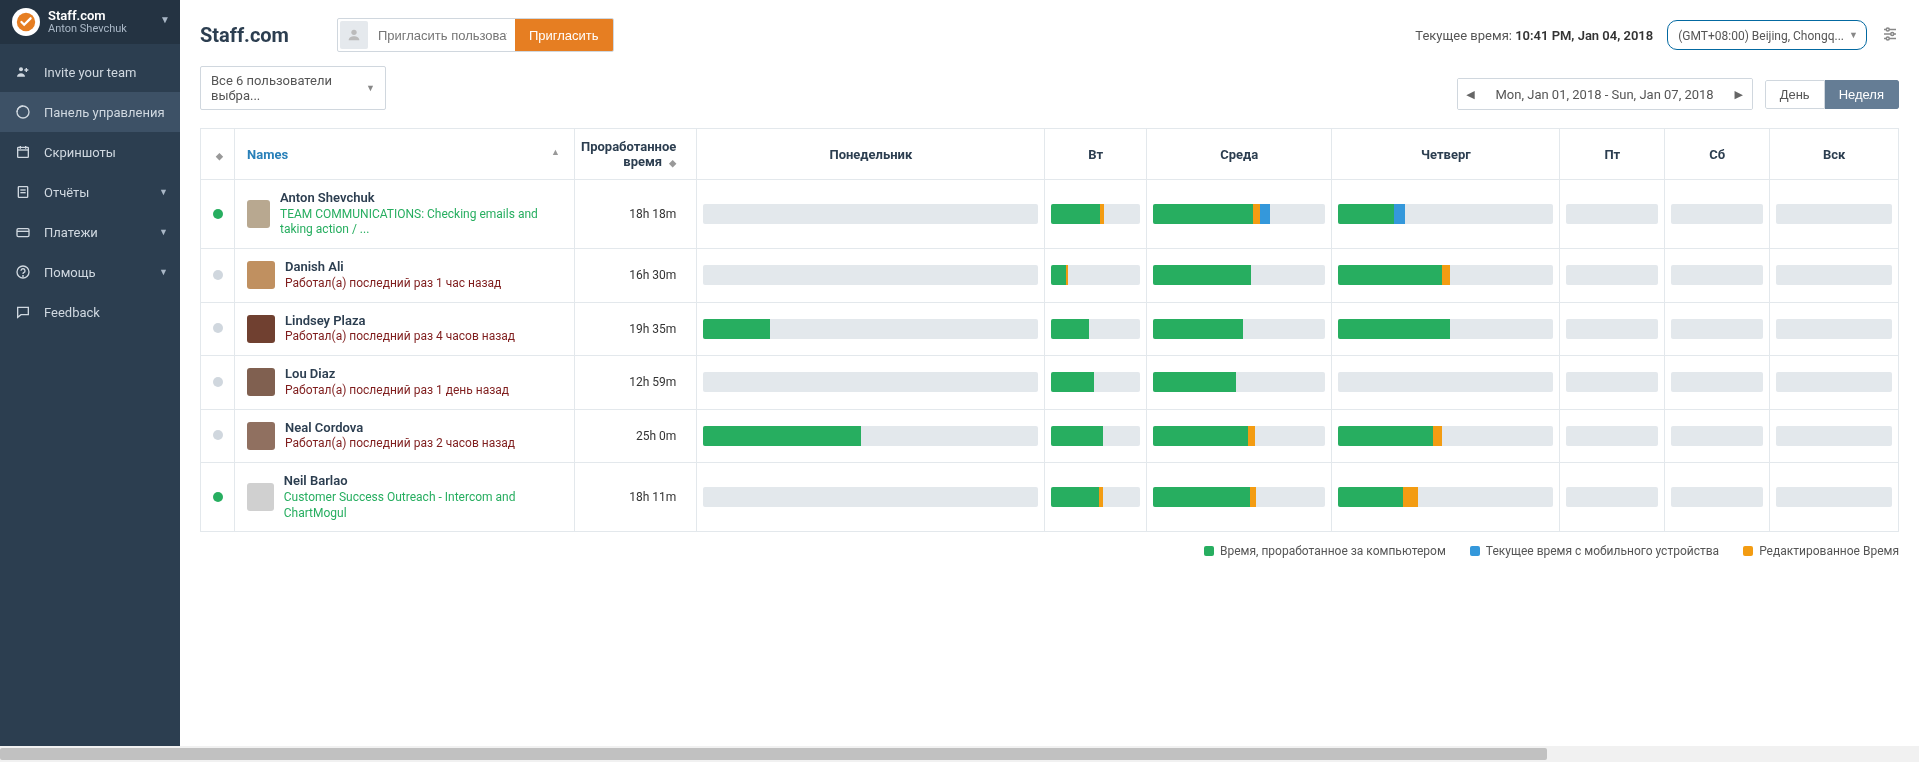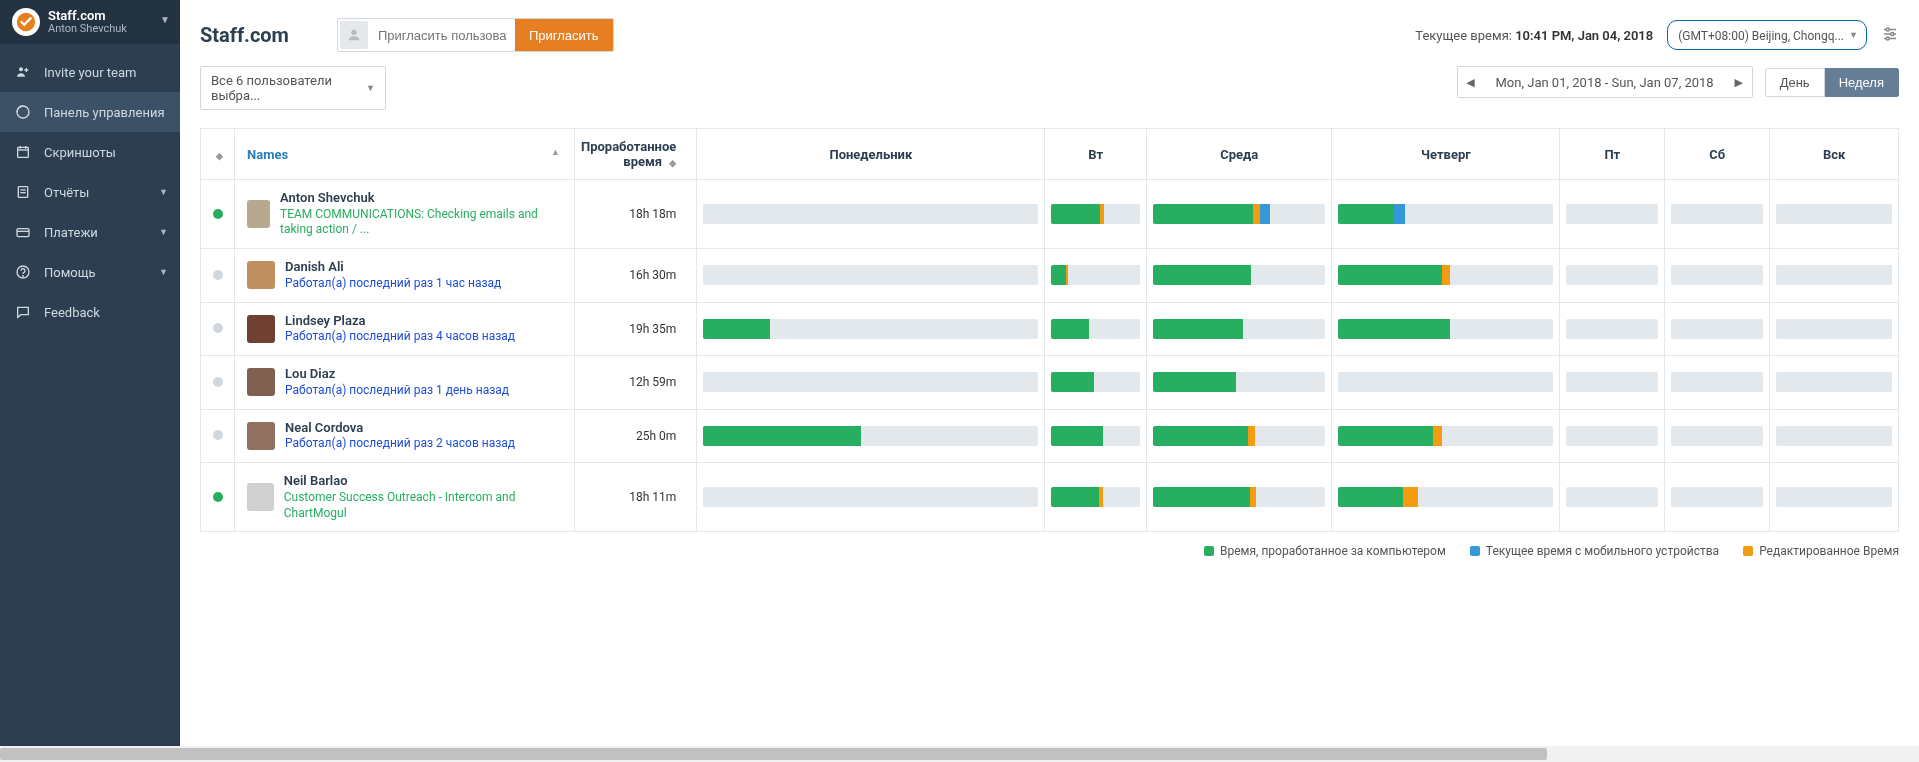--- a/index.html
+++ b/index.html
@@ -24,21 +24,21 @@
 .invite-box { display: flex; align-items: center; border: 1px solid #d0d7de; border-radius: 2px; height: 34px; overflow: hidden; }
 .invite-avatar { width: 28px; height: 28px; background: #e5e9ed; margin: 0 2px; border-radius: 2px; display:flex; align-items:center; justify-content:center; color:#aaa; }
 .invite-input { border: none; outline: none; padding: 0 8px; font-size: 13px; width: 145px; height: 100%; color: #666; }
 .invite-btn { background: #e67e22; color: #fff; border: none; padding: 0 14px; height: 100%; font-size: 13px; cursor: pointer; }
 .topbar-right { margin-left: auto; display: flex; align-items: center; gap: 14px; }
 .current-time { font-size: 13px; color: #555; }
 .current-time b { font-weight: 600; color: #333; }
 .tz-select { border: 1px solid #0369a1; background: #fff; padding: 8px 22px 6px 10px; border-radius: 10px; font-size: 12px; color: #555; position: relative; cursor: pointer; }
 .tz-caret { position:absolute; right:8px; top:9px; font-size:9px; color:#888; }
 .settings-icon { color: #888; cursor: pointer; }
-.filters { display: flex; align-items: flex-start; padding: 0 20px 18px 20px; }
+.filters { display: flex; align-items: flex-end; padding: 0 20px 18px 20px; }
 .user-filter { border: 1px solid #d0d7de; padding: 6px 10px; border-radius: 2px; font-size: 13px; color: #555; width: 186px; cursor: pointer; display:flex; justify-content:space-between; align-items:center; }
 .filters-right { margin-left: auto; display: flex; align-items: center; gap: 12px; }
 .date-nav { display: flex; align-items: center; border: 1px solid #d0d7de; border-radius: 2px; overflow: hidden; }
 .date-nav button { background: #fff; border: none; width: 26px; height: 30px; cursor: pointer; color: #666; font-size: 11px; }
 .date-nav .range { padding: 0 12px; font-size: 13px; color: #555; }
 .view-toggle { display: flex; border-radius: 2px; overflow: hidden; }
 .view-toggle button { border: 1px solid #d0d7de; background: #fff; padding: 6px 14px; font-size: 13px; color: #555; cursor: pointer; }
 .view-toggle button.active { background: #657d95; color: #fff; border-color: #657d95; }
 .view-toggle button:first-child { border-radius: 2px 0 0 2px; }
 .view-toggle button:last-child { border-radius: 0 2px 2px 0; border-left: none; }
@@ -53,21 +53,21 @@
 .col-names { width: 340px; text-align: left; padding-left: 12px; }
 .col-time { width: 120px; text-align: right; padding-right: 20px; }
 .col-day { width: auto; }
 .status-dot { width: 10px; height: 10px; border-radius: 50%; display: inline-block; }
 .status-online { background: #27ae60; }
 .status-offline { background: #d0d7de; }
 .user-cell { display: flex; align-items: center; gap: 10px; text-align: left; }
 .avatar { width: 28px; height: 28px; border-radius: 3px; background: #c8d0d8; display:inline-block; }
 .user-info { display: flex; flex-direction: column; line-height: 1.3; }
 .user-name { font-weight: 600; color: #2c3e50; font-size: 13px; }
-.user-sub { font-size: 12px; color: #1d4ed8; }
+.user-sub { font-size: 12px; color: #7f1d1d; }
 .user-sub.active-task { color: #27ae60; }
 .time-val { font-weight: 400; color: #333; font-size: 12px; text-align: right; margin-left: 16px; }
 .bar-container { height: 20px; background: #e3e8ec; border-radius: 2px; width: 100%; position: relative; overflow: hidden; }
 .bar-seg { height: 100%; position: absolute; top: 0; }
 .seg-computer { background: #27ae60; }
 .seg-mobile { background: #3498db; }
 .seg-edited { background: #f39c12; }
 th.names-header { text-align: left; padding-left: 12px; color: #2980b9; }
 .legend { display: flex; justify-content: flex-end; gap: 24px; padding: 12px 20px; font-size: 12px; color: #555; }
 .legend span { display: inline-flex; align-items: center; gap: 6px; }

